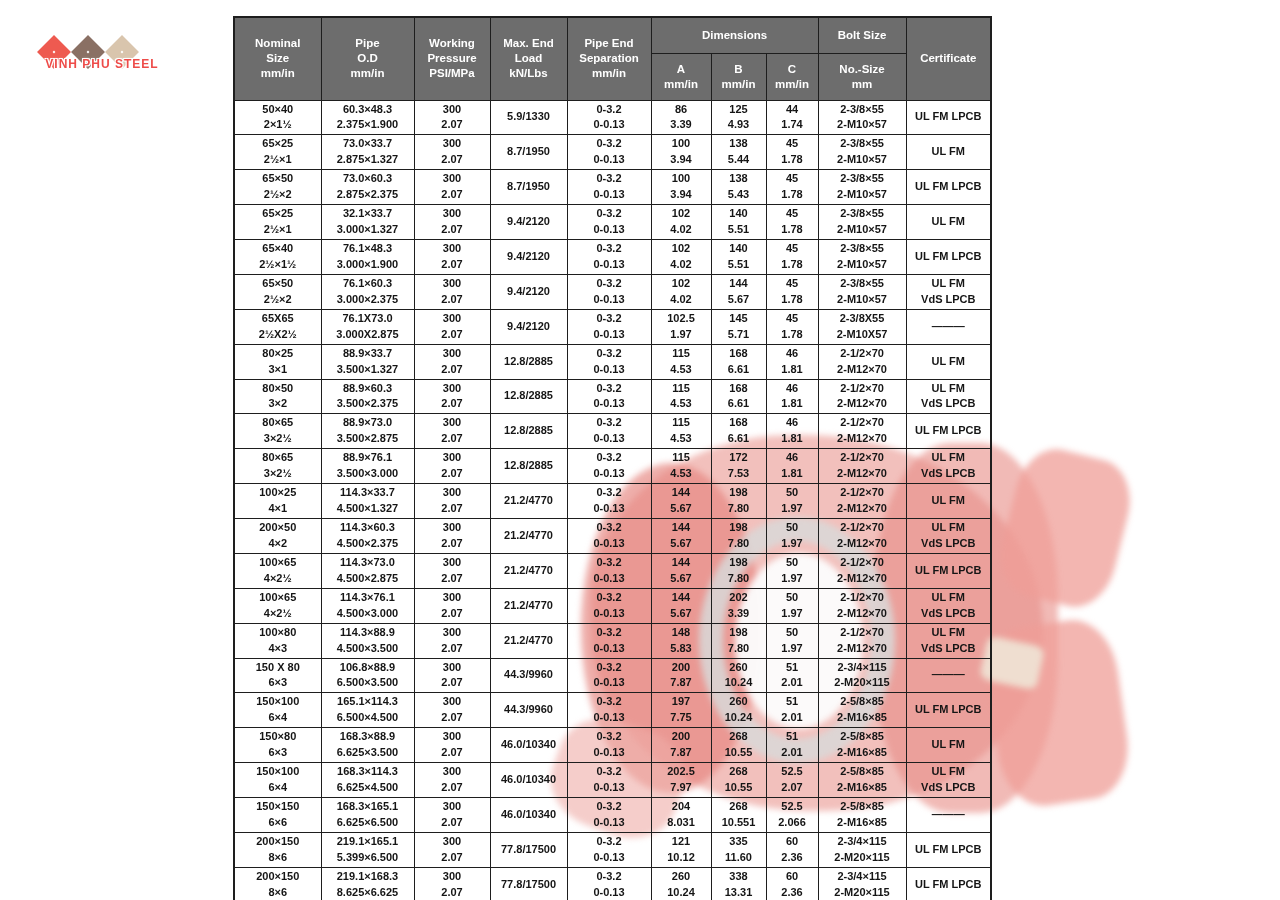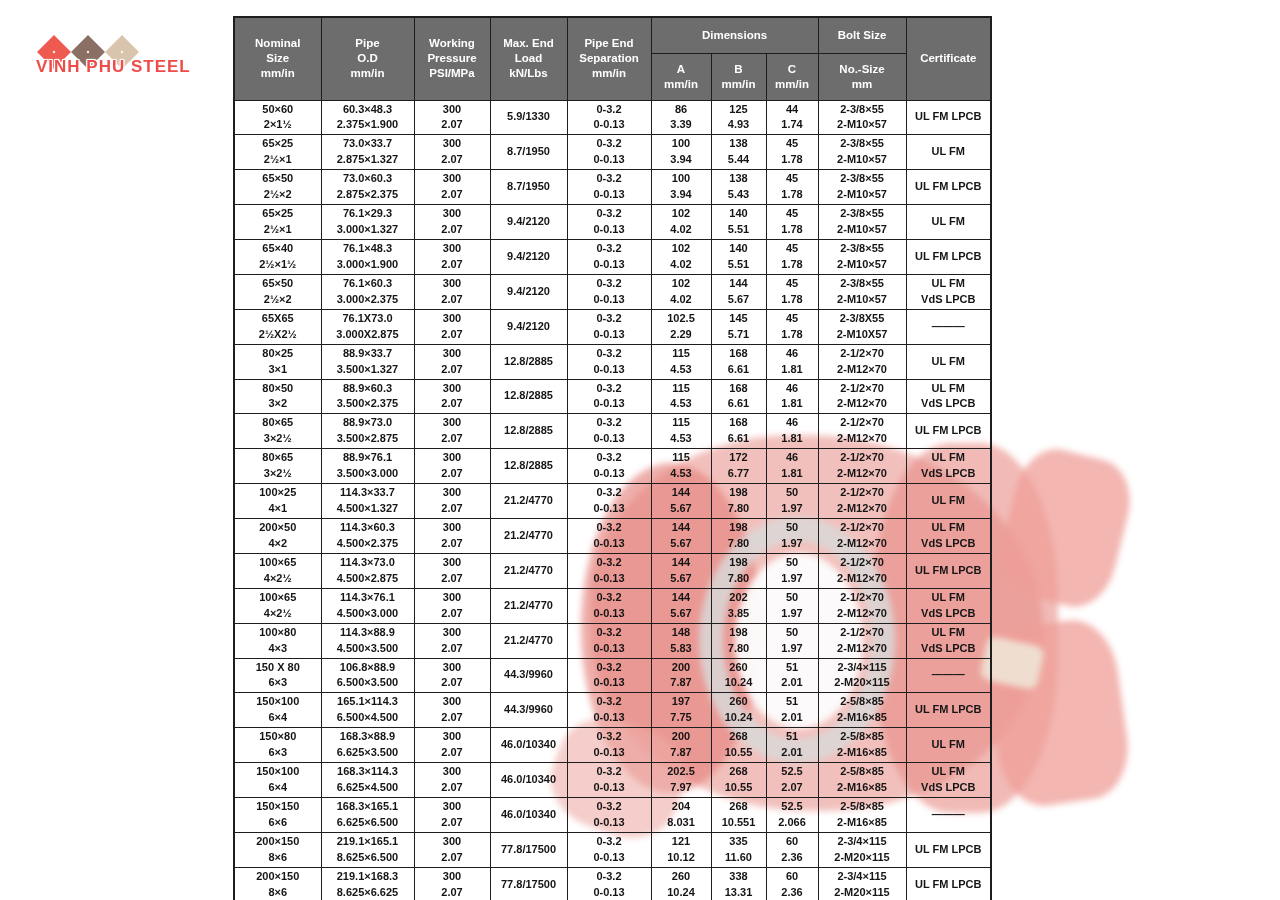--- a/index.html
+++ b/index.html
@@ -24,21 +24,21 @@
   .logo{position:absolute;left:36px;top:24px;width:132px;height:84px;}
   .diamond{
     position:absolute;width:24px;height:24px;border:11px solid;
     transform:rotate(45deg);top:16px;background:transparent;
   }
   .d1{left:6px;border-color:var(--logo-red);z-index:3;}
   .d2{left:40px;border-color:var(--logo-brown);z-index:2;}
   .d3{left:74px;border-color:var(--logo-tan);z-index:1;}
   .logo-text{
     position:absolute;left:0px;top:33px;z-index:4;width:132px;text-align:center;
-    font-size:17px;font-weight:700;letter-spacing:1px;color:var(--logo-text);
+    font-size:12px;font-weight:700;letter-spacing:1px;color:var(--logo-text);
     text-shadow:-1px -1px 0 #fff,1px -1px 0 #fff,-1px 1px 0 #fff,1px 1px 0 #fff,0 0 3px #fff;
     white-space:nowrap;
   }
 
   
   .watermark{position:absolute;left:553px;top:423px;width:560px;height:418px;z-index:0;filter:blur(3px);}
   .wm{position:absolute;border-radius:50%;}
   .wm-base{left:38px;top:12px;width:452px;height:376px;background:#eda7a2;opacity:.72;border-radius:46% 54% 50% 50%;}
   .wm-left-arc{left:28px;top:40px;width:180px;height:330px;background:#e5837d;opacity:.65;}
   .wm-right-band{left:320px;top:20px;width:185px;height:370px;background:#e78c86;opacity:.6;border-radius:42%;}
@@ -138,21 +138,21 @@
         <th>B
 mm/in</th>
         <th>C
 mm/in</th>
         <th>No.-Size
 mm</th>
       </tr>
     </thead>
     <tbody>
         <tr>
-          <td>50×60
+          <td>50×40
 2×1½</td>
           <td>60.3×48.3
 2.375×1.900</td>
           <td>300
 2.07</td>
           <td>5.9/1330</td>
           <td>0-3.2
 0-0.13</td>
           <td>86
 3.39</td>
@@ -200,21 +200,21 @@
 5.43</td>
           <td>45
 1.78</td>
           <td>2-3/8×55
 2-M10×57</td>
           <td>UL FM LPCB</td>
         </tr>
         <tr>
           <td>65×25
 2½×1</td>
-          <td>76.1×29.3
+          <td>32.1×33.7
 3.000×1.327</td>
           <td>300
 2.07</td>
           <td>9.4/2120</td>
           <td>0-3.2
 0-0.13</td>
           <td>102
 4.02</td>
           <td>140
 5.51</td>
@@ -269,21 +269,21 @@
           <td>65X65
 2½X2½</td>
           <td>76.1X73.0
 3.000X2.875</td>
           <td>300
 2.07</td>
           <td>9.4/2120</td>
           <td>0-3.2
 0-0.13</td>
           <td>102.5
-2.29</td>
+1.97</td>
           <td>145
 5.71</td>
           <td>45
 1.78</td>
           <td>2-3/8X55
 2-M10X57</td>
           <td>———</td>
         </tr>
         <tr>
           <td>80×25
@@ -352,21 +352,21 @@
           <td>88.9×76.1
 3.500×3.000</td>
           <td>300
 2.07</td>
           <td>12.8/2885</td>
           <td>0-3.2
 0-0.13</td>
           <td>115
 4.53</td>
           <td>172
-6.77</td>
+7.53</td>
           <td>46
 1.81</td>
           <td>2-1/2×70
 2-M12×70</td>
           <td>UL FM
 VdS LPCB</td>
         </tr>
         <tr>
           <td>100×25
 4×1</td>
@@ -434,21 +434,21 @@
           <td>114.3×76.1
 4.500×3.000</td>
           <td>300
 2.07</td>
           <td>21.2/4770</td>
           <td>0-3.2
 0-0.13</td>
           <td>144
 5.67</td>
           <td>202
-3.85</td>
+3.39</td>
           <td>50
 1.97</td>
           <td>2-1/2×70
 2-M12×70</td>
           <td>UL FM
 VdS LPCB</td>
         </tr>
         <tr>
           <td>100×80
 4×3</td>
@@ -568,21 +568,21 @@
           <td>52.5
 2.066</td>
           <td>2-5/8×85
 2-M16×85</td>
           <td>———</td>
         </tr>
         <tr>
           <td>200×150
 8×6</td>
           <td>219.1×165.1
-8.625×6.500</td>
+5.399×6.500</td>
           <td>300
 2.07</td>
           <td>77.8/17500</td>
           <td>0-3.2
 0-0.13</td>
           <td>121
 10.12</td>
           <td>335
 11.60</td>
           <td>60

